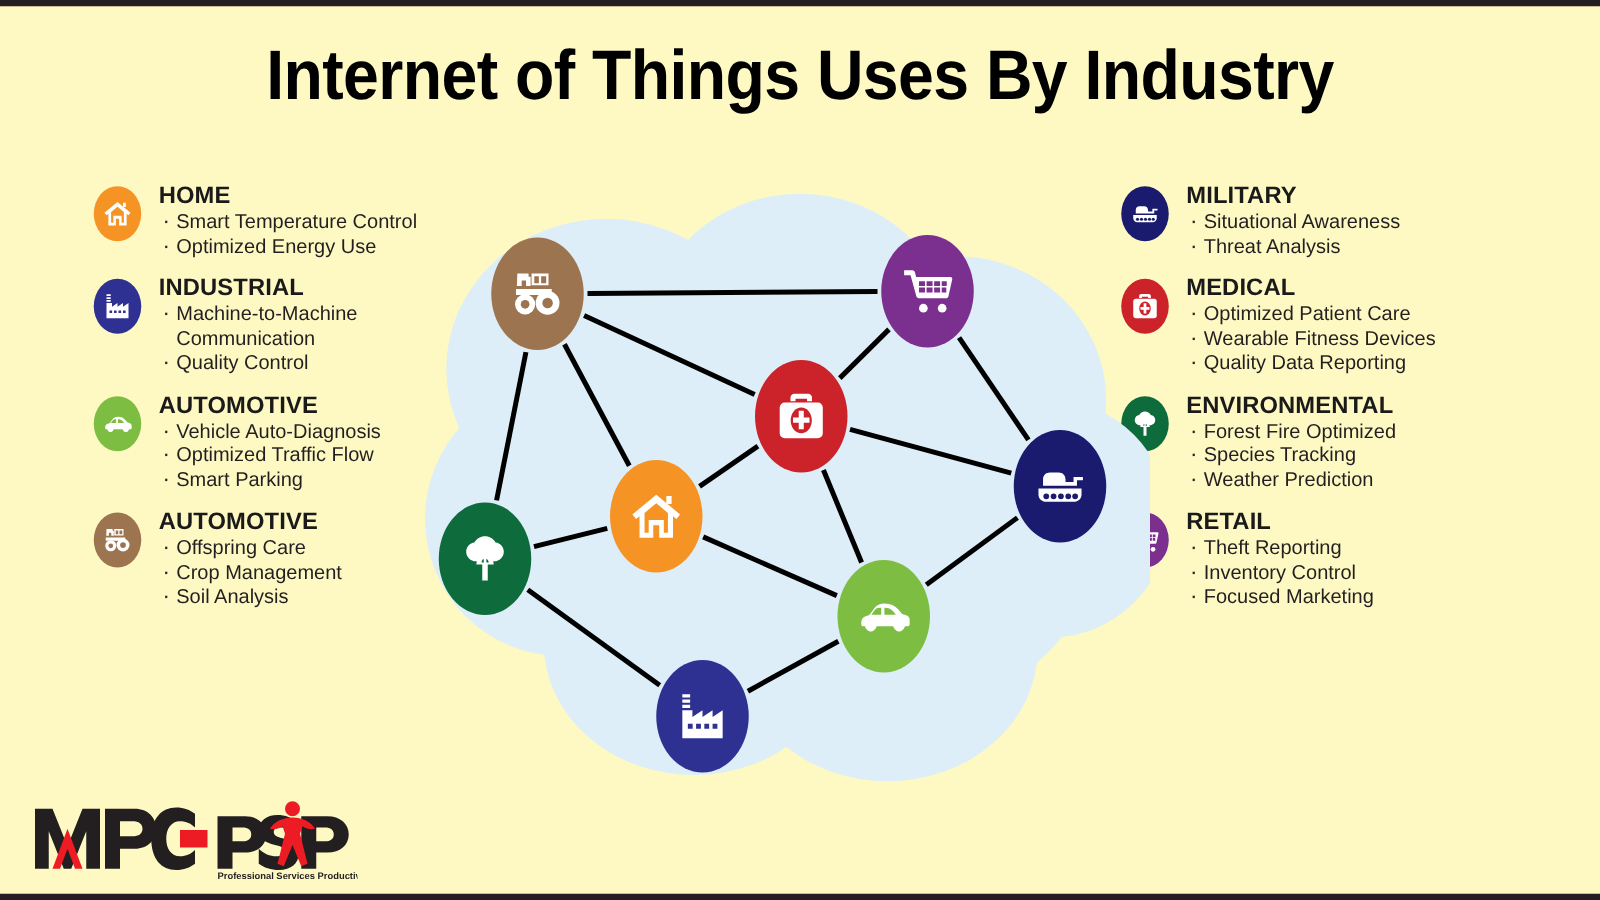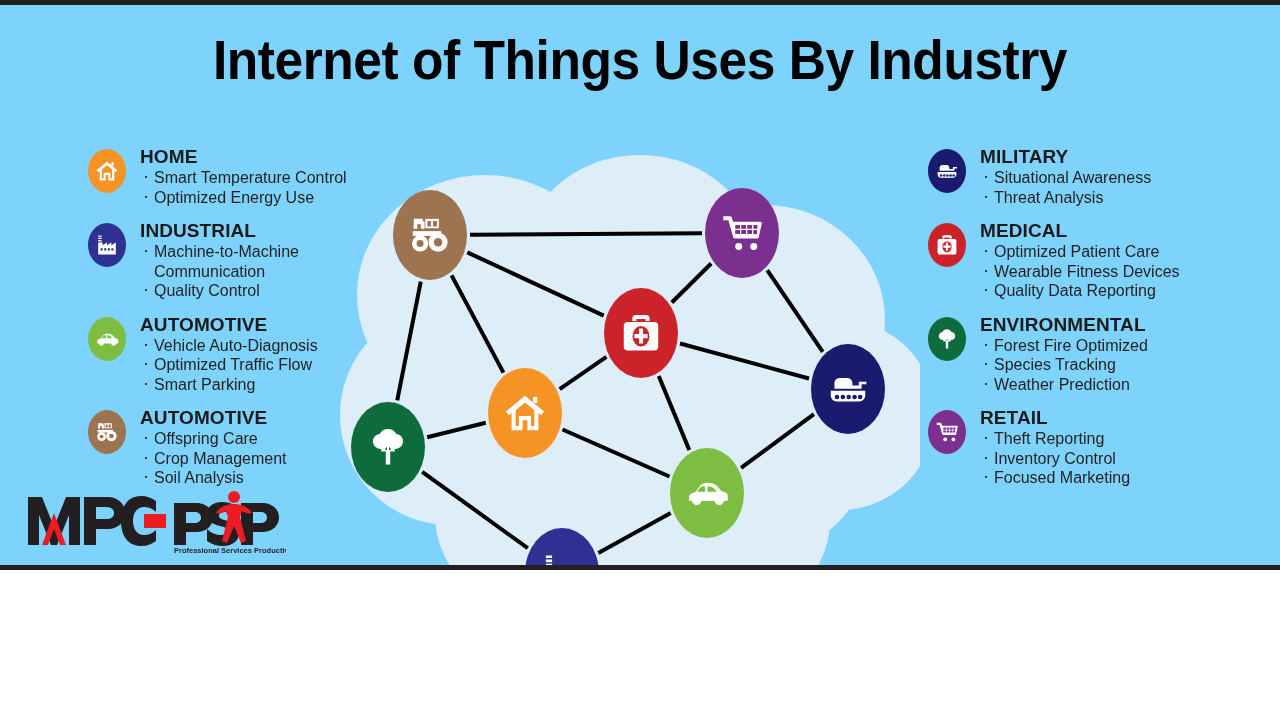--- a/index.html
+++ b/index.html
@@ -7,22 +7,22 @@
     margin: 0;
     padding: 0;
     background: #ffffff;
   }
   body {
     font-family: "Liberation Sans", sans-serif;
   }
   #slide {
     position: relative;
     width: 1280px;
-    height: 570px;
-    background: #7dd3fc;
+    height: 720px;
+    background: #fef9c3;
     overflow: hidden;
     border-top: 5px solid #231f20;
     border-bottom: 5px solid #231f20;
     box-sizing: border-box;
   }
 
   
   #title {
     position: absolute;
     top: 22px;
@@ -37,22 +37,22 @@
     transform: scaleX(0.92);
     white-space: nowrap;
   }
 
   
   .panel {
     position: absolute;
     top: 140px;
     width: 300px;
   }
-  #panel-left  { left: 88px;  }
-  #panel-right { left: 928px; }
+  #panel-left  { left: 75px;  }
+  #panel-right { left: 897px; }
 
   .cat {
     position: relative;
     margin-bottom: 14px;
     padding-left: 52px;
     min-height: 46px;
   }
   .cat-badge {
     position: absolute;
     left: 0;

